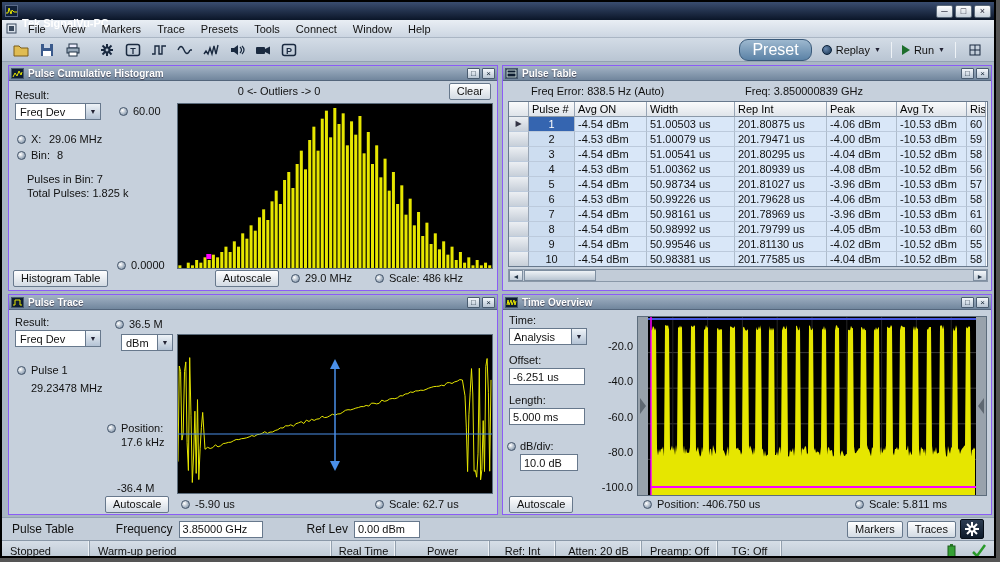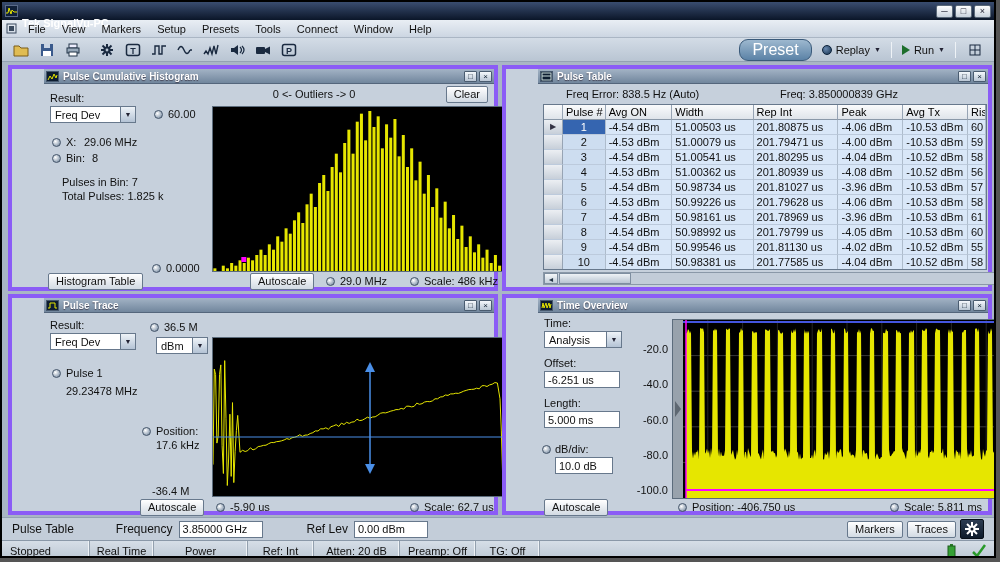--- a/index.html
+++ b/index.html
@@ -23,21 +23,21 @@
   .tb-right{margin-left:auto;display:flex;align-items:center;gap:6px;}
   .preset-pill{background:linear-gradient(#9db8cf,#5b82a6);border:1px solid #3a5a7a;border-radius:9px;color:#fff;
                padding:1px 12px;font-size:16px;}
   .tb-drop{display:flex;align-items:center;gap:4px;padding:1px 4px;}
   .replay-dot{width:10px;height:10px;border-radius:50%;background:radial-gradient(circle at 35% 35%,#6a8ab0,#14304e);border:1px solid #0a2038;display:inline-block;}
   .run-tri{width:0;height:0;border-left:8px solid #1c6e2c;border-top:5px solid transparent;border-bottom:5px solid transparent;display:inline-block;}
   .mini-arrow{font-size:7px;color:#223;}
   .tb-sep{width:1px;height:16px;background:#8a98a8;border-right:1px solid #eef2f6;}
   
   .main{position:relative;height:455px;background:#a9b6c4;}
-  .panel{position:absolute;border:4px solid #8b5cf6;background:#c6d0dc;display:flex;flex-direction:column;padding-left:32px;}
+  .panel{position:absolute;border:1px solid #8b5cf6;background:#c6d0dc;display:flex;flex-direction:column;}
   .ptitle{height:15px;background:linear-gradient(#a3b3c5,#71869d);display:flex;align-items:center;padding:0 2px;border-bottom:1px solid #54667c;}
   .ptitle .picon{width:13px;height:11px;background:#0d1c30;border:1px solid #46586e;margin-right:4px;}
   .ptitle .ptext{color:#fff;font-weight:bold;font-size:10px;flex:1;text-shadow:0 1px 1px #445;}
   .pbtn{width:13px;height:11px;margin-left:2px;background:linear-gradient(#f4f8fc,#b9c6d4);border:1px solid #4a5c70;
         font-size:8px;line-height:9px;text-align:center;color:#123;border-radius:1px;}
   .pbody{position:relative;flex:1;}
   .chart{position:absolute;background:#000;border:1px solid #5c6c7c;}
   .btn{position:absolute;height:17px;background:linear-gradient(#ffffff,#d2dae3);border:1px solid #67788c;
        border-radius:2px;font-size:11px;font-family:inherit;padding:0 7px;color:#111;line-height:15px;text-align:center;}
   .dd{position:absolute;display:flex;align-items:center;background:#fff;border:1px solid #67788c;height:17px;}
@@ -90,21 +90,21 @@
   <div class="menubar">
     <span style="width:14px;display:inline-flex;">
       <svg width="11" height="11" viewBox="0 0 11 11">
           <rect x="1" y="1" width="9" height="9" fill="none" stroke="#3a4a5e"></rect>
           <rect x="3" y="3" width="5" height="5" fill="#3a4a5e"></rect>
         </svg>
     </span>
     <span class="menu-item">File</span>
     <span class="menu-item">View</span>
     <span class="menu-item">Markers</span>
-    <span class="menu-item">Setup</span>
+    <span class="menu-item">Trace</span>
     <span class="menu-item">Presets</span>
     <span class="menu-item">Tools</span>
     <span class="menu-item">Connect</span>
     <span class="menu-item">Window</span>
     <span class="menu-item">Help</span>
   </div>
 
   <div class="toolbar">
     <span class="tbtn">
       <svg width="16" height="14" viewBox="0 0 16 14">
@@ -339,21 +339,21 @@
             </svg>
           </span>
         <span class="ptext">Pulse Table</span>
         <span class="pbtn">□</span>
         <span class="pbtn">×</span>
       </div>
       <div class="pbody">
         <span class="lbl" style="left:28px;top:4px;">Freq Error: 838.5 Hz (Auto)</span>
         <span class="lbl" style="left:242px;top:4px;">Freq:  3.850000839 GHz</span>
 
-        <div class="ptable" style="left:5px;top:20px;width:444px;height:166px;">
+        <div class="ptable" style="left:5px;top:20px;width:480px;height:166px;">
           <div class="thead">
             <div class="tcell tsel w-sel"></div>
             <div class="tcell w-c1">Pulse #</div>
             <div class="tcell w-c2">Avg ON</div>
             <div class="tcell w-c3">Width</div>
             <div class="tcell w-c4">Rep Int</div>
             <div class="tcell w-c5">Peak</div>
             <div class="tcell w-c6">Avg Tx</div>
             <div class="tcell w-c7">Rise</div>
           </div>
@@ -587,41 +587,42 @@
         <span class="lbl" style="left:366px;top:188px;">Scale:  5.811 ms</span>
       </div>
     </div>
   </div>
 
   <div class="bottombar">
     <span style="font-size:12px;">Pulse Table</span>
     <span style="margin-left:42px;font-size:12px;">Frequency</span>
     <input class="tinput" style="position: static; width: 84px; margin-left: 6px;" value="3.85000 GHz">
     <span style="margin-left:44px;font-size:12px;">Ref Lev</span>
-    <input class="tinput" style="position: static; width: 74px; margin-left: 6px;" value="0.00 dBm">
+    <input class="tinput" style="position: static; width: 66px; margin-left: 6px;" value="0.00 dBm">
     <span style="margin-left:auto;display:flex;align-items:center;gap:4px;">
       <button class="btn" style="position:static;">Markers</button>
       <button class="btn" style="position:static;">Traces</button>
       <span class="gearbtn">
         <svg width="14" height="14" viewBox="0 0 14 14">
             <g stroke="#fff" stroke-width="2">
               <line x1="7" y1="0" x2="7" y2="14"></line>
               <line x1="0" y1="7" x2="14" y2="7"></line>
               <line x1="2" y1="2" x2="12" y2="12"></line>
               <line x1="12" y1="2" x2="2" y2="12"></line>
             </g>
             <circle cx="7" cy="7" r="3.6" fill="#fff"></circle>
             <circle cx="7" cy="7" r="1.5" fill="#0d1a2b"></circle>
           </svg>
       </span>
     </span>
   </div>
 
   <div class="statusbar">
     <span class="seg" style="width:88px;">Stopped</span>
+    <span class="seg" style="width:242px;">Warm-up period</span>
     <span class="seg" style="width:64px;justify-content:center;">Real Time</span>
     <span class="seg" style="width:94px;justify-content:center;">Power</span>
     <span class="seg" style="width:66px;justify-content:center;">Ref: Int</span>
     <span class="seg" style="width:86px;justify-content:center;">Atten: 20 dB</span>
     <span class="seg" style="width:76px;justify-content:center;">Preamp: Off</span>
     <span class="seg" style="width:64px;justify-content:center;">TG: Off</span>
     <span style="flex:1;"></span>
     <span class="seg" style="border:none;box-shadow:none;">
       <svg width="9" height="14" viewBox="0 0 9 14">
           <rect x="3" y="0" width="3" height="2" fill="#2a7a2a"></rect>

